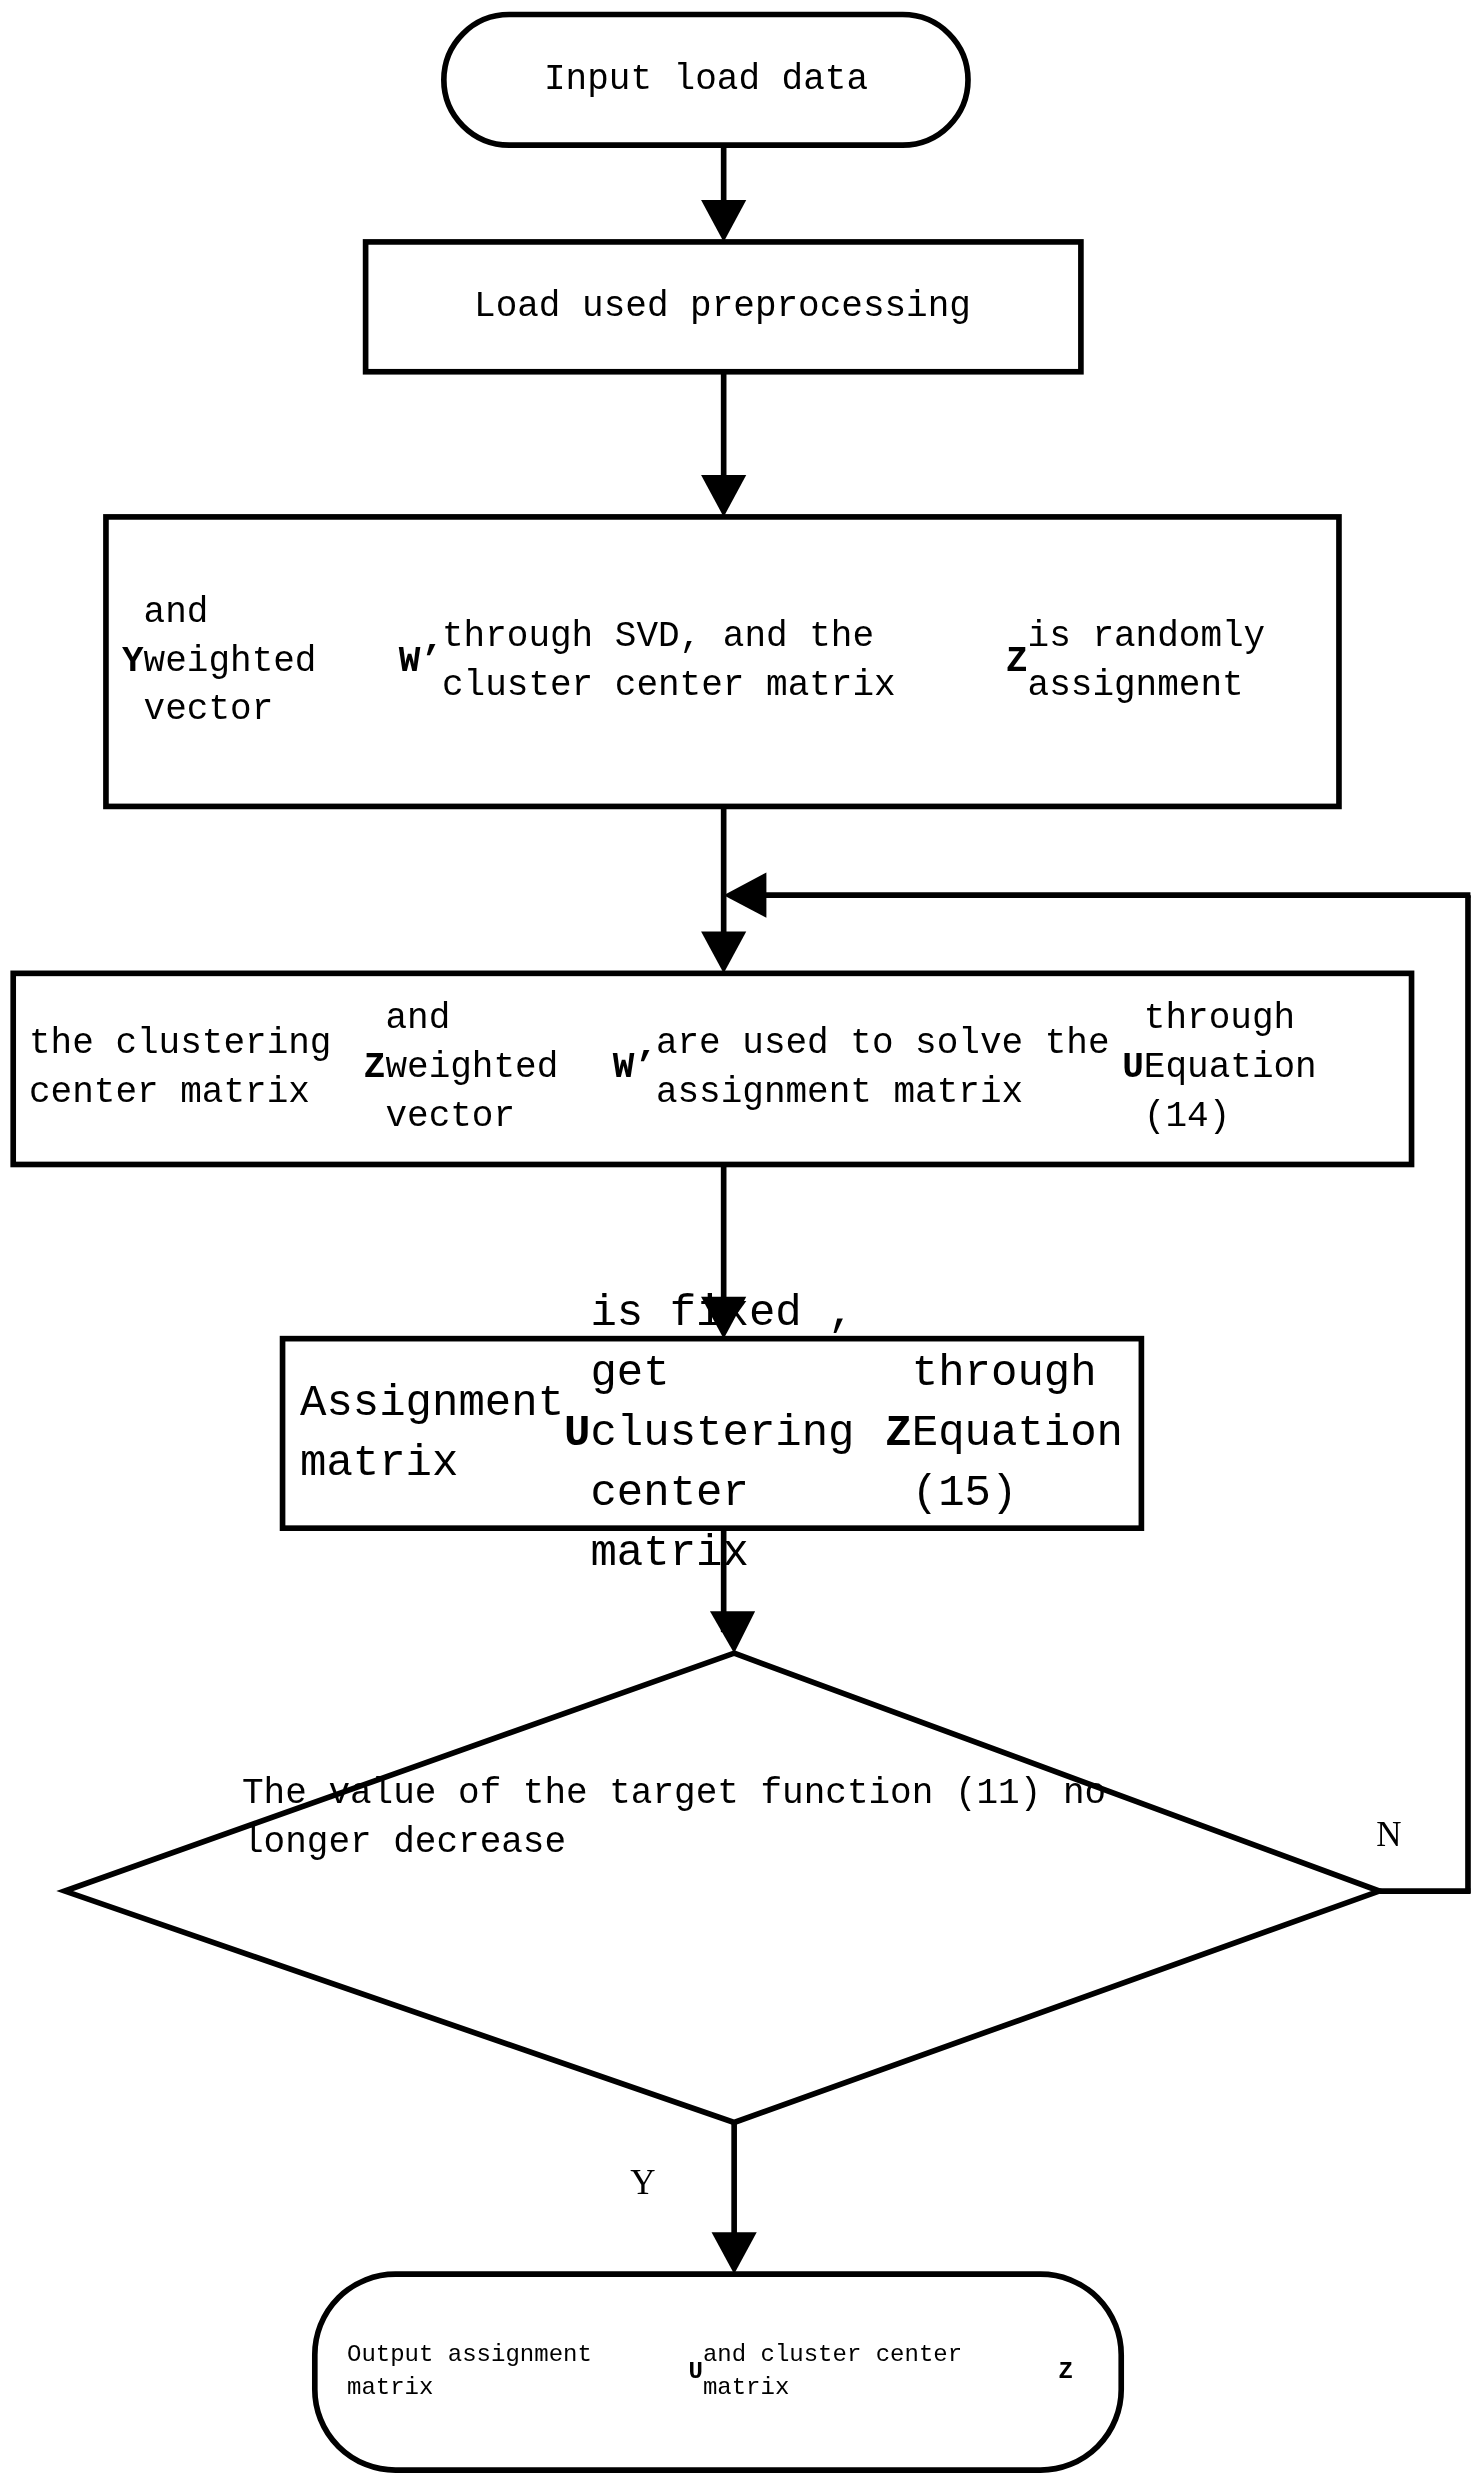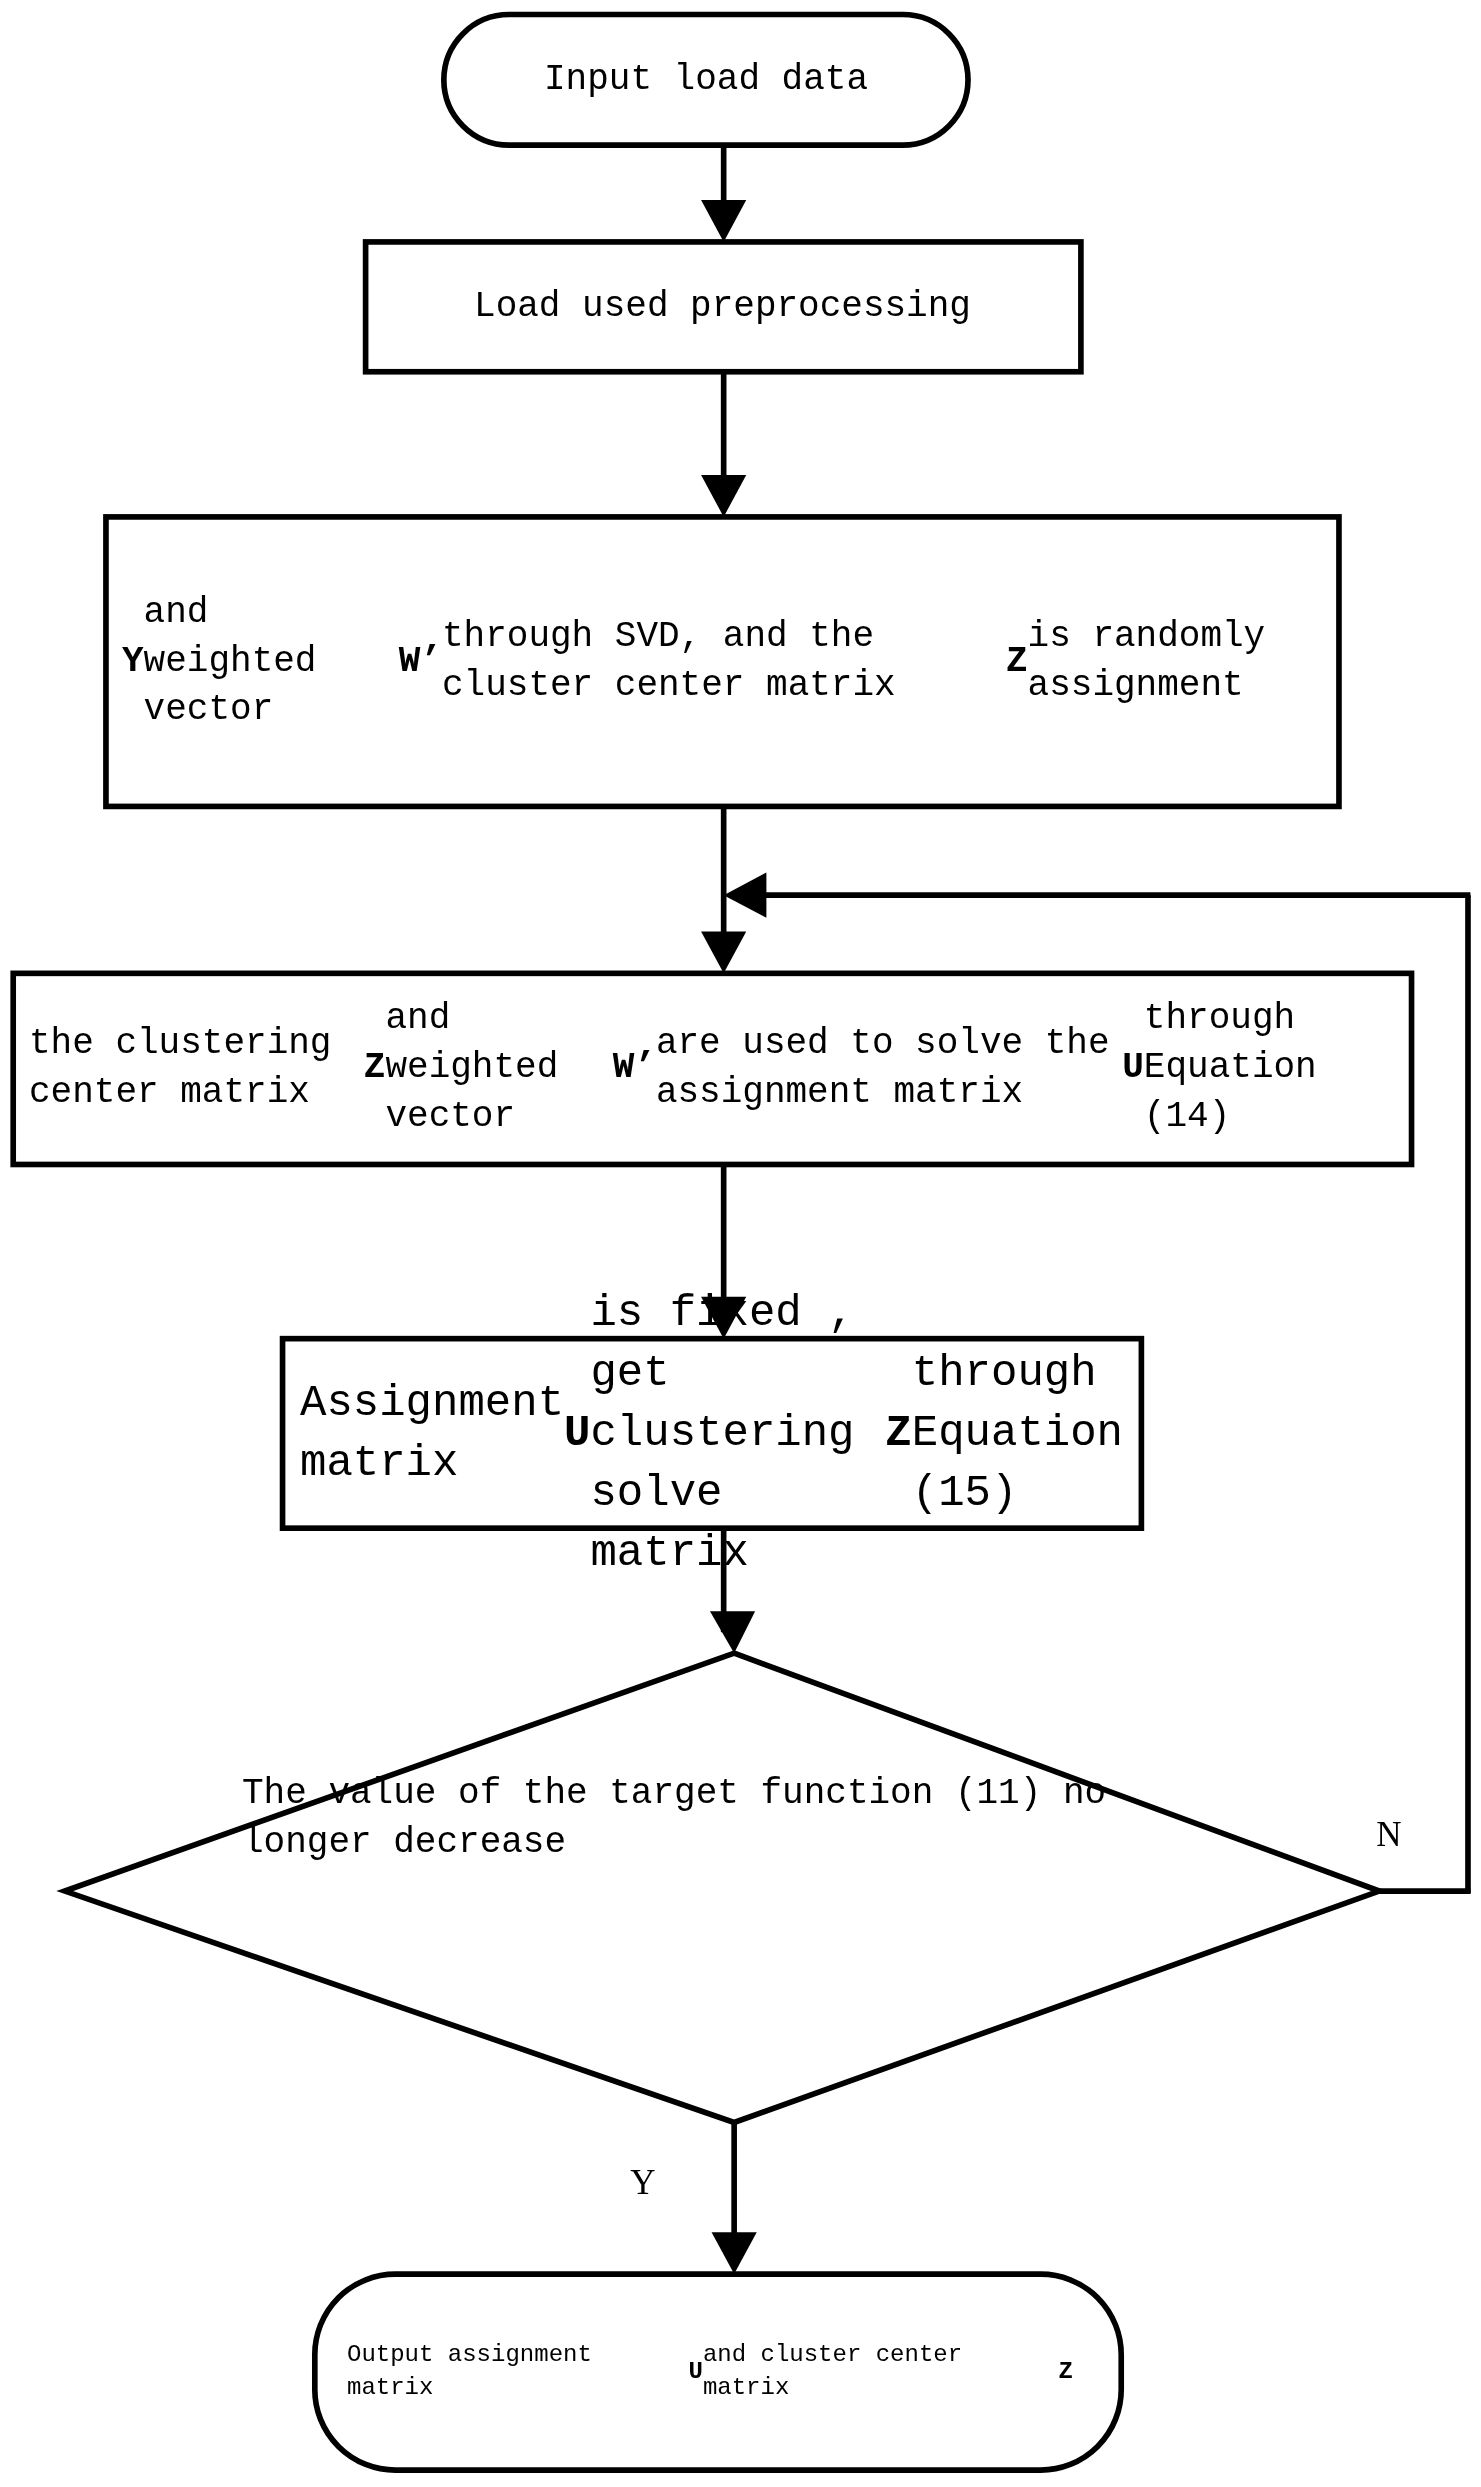--- a/index.html
+++ b/index.html
@@ -112,21 +112,21 @@
   </svg>
 
   <div class="node-label" style="left:444px; top:14.5px; width:524px; height:131px; font-size:36px;">Input load data</div>
 
   <div class="node-label" style="left:365px; top:242px; width:715px; height:130px; font-size:36px;">Load used preprocessing</div>
 
   <div class="node-label" style="left:122px; top:517px; width:1201px; height:290px; font-size:36px;"><b>Y</b><span> and weighted vector </span><b>W</b><b>’</b><span>  through SVD, and the cluster center matrix </span><b>Z</b><span> is randomly assignment</span></div>
 
   <div class="node-label" style="left:29px; top:973px; width:1366px; height:191px; font-size:36px;"><span>the clustering center matrix </span><b>Z</b><span> and weighted vector </span><b>W</b><b>’</b><span>  are used to solve the assignment matrix </span><b>U</b><span> through Equation (14)</span></div>
 
-  <div class="node-label" style="left:300px; top:1339px; width:823px; height:190px; font-size:44px;"><span>Assignment matrix </span><b>U</b><span> is fixed , get clustering solve matrix </span><b>Z</b><span> through Equation (15)</span></div>
+  <div class="node-label" style="left:300px; top:1339px; width:823px; height:190px; font-size:44px;"><span>Assignment matrix </span><b>U</b><span> is fixed , get clustering center matrix </span><b>Z</b><span> through Equation (15)</span></div>
 
   <div class="node-label" style="left:242px; top:1770px; width:984px; height:97px; font-size:36px;">The value of the target function (11) no longer decrease</div>
 
   <div class="node-label" style="left:347px; top:2274px; width:726px; height:196px; font-size:24px;"><span>Output assignment matrix </span><b>U</b><span> and cluster center matrix </span><b>Z</b></div>
 
   <div class="edge-label" style="left:1365px; top:1817px; width:48px;">N</div>
 
   <div class="edge-label" style="left:619px; top:2165px; width:48px;">Y</div>
 
 </div>

